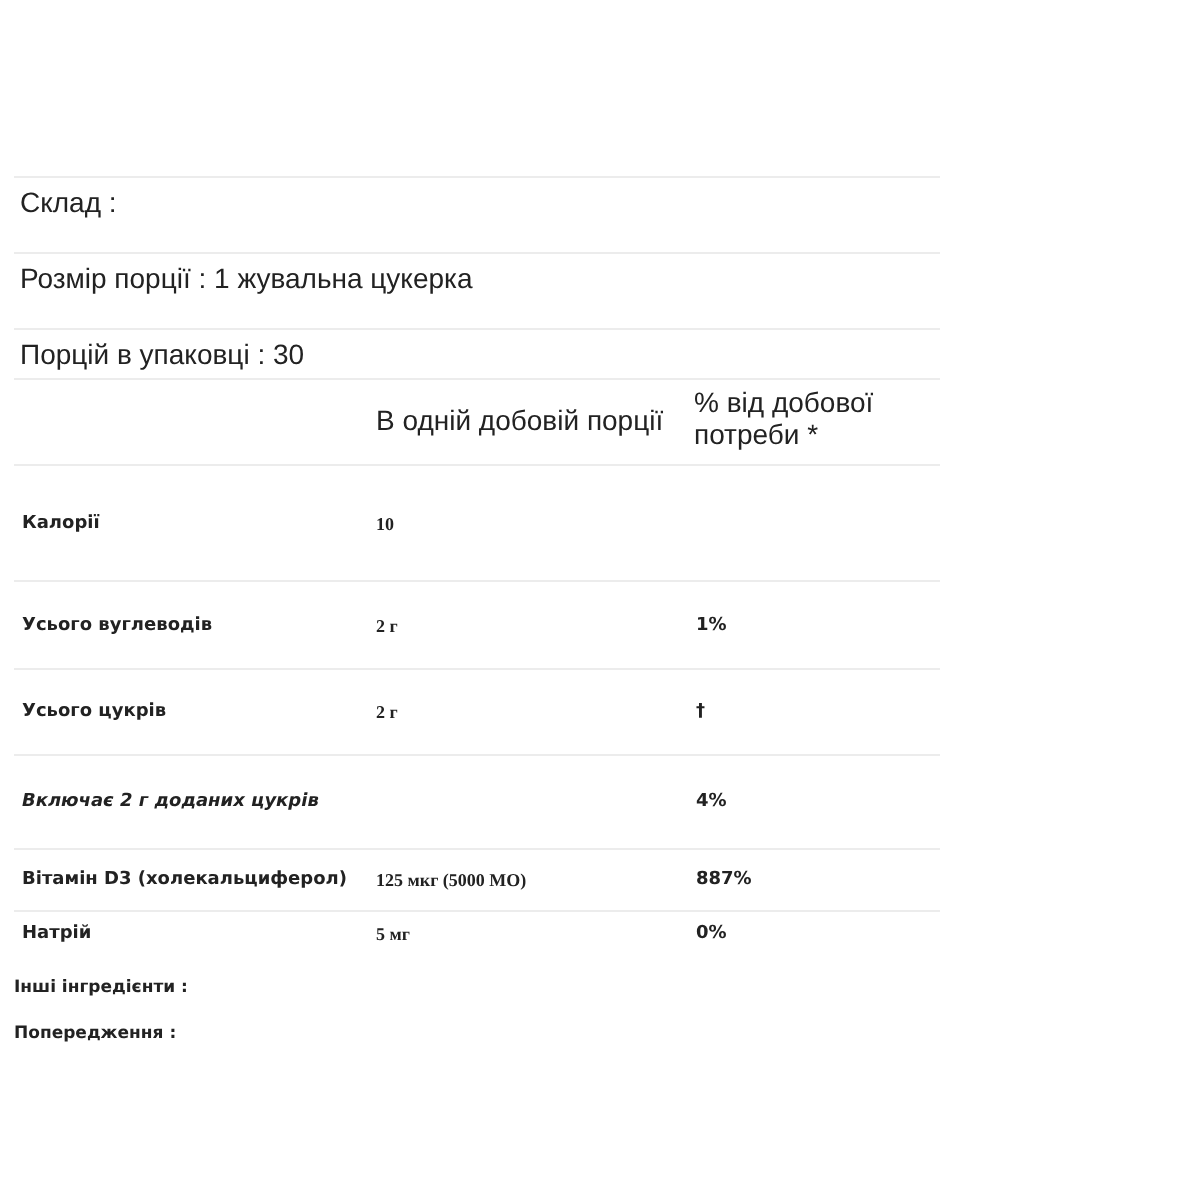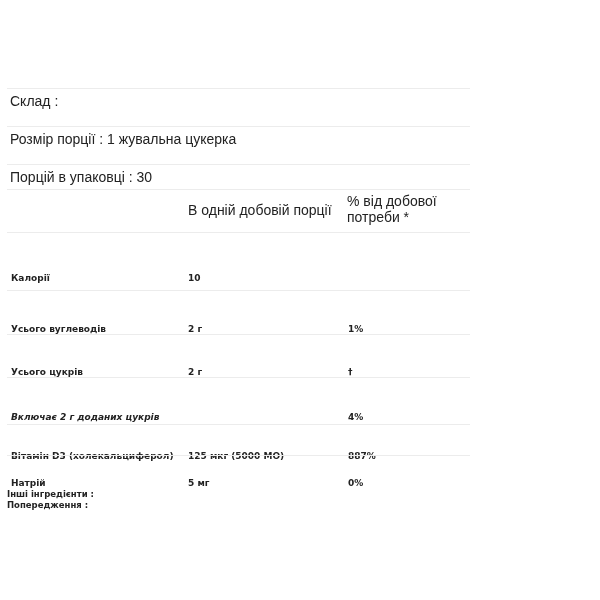--- a/index.html
+++ b/index.html
@@ -3,23 +3,23 @@
   <meta charset="utf-8">
   <style>
     html, body { margin: 0; padding: 0; background: #ffffff; }
     body { width: 600px; height: 600px; position: relative; overflow: hidden; color: #1a1a1a; font-family: "Liberation Sans", sans-serif; }
     .wrap { position: absolute; left: 7px; top: 75px; width: 463px; }
     .info-row { height: 25px; border-top: 1px solid #ececec; font-size: 14px; line-height: 25px; padding-left: 3px; box-sizing: border-box; color: #222; margin-top: 13px; }
     .head-row { position: relative; height: 42px; border-top: 1px solid #ececec; font-size: 14px; color: #222; }
     .head-row .c2 { position: absolute; left: 181px; top: 12px; }
     .head-row .c3 { position: absolute; left: 340px; top: 3px; line-height: 16px; }
     .nrow { position: relative; border-top: 1px solid #ececec; font-family: "DejaVu Sans", sans-serif; font-size: 9px; font-weight: bold; color: #222; }
-    .nrow span { position: absolute; top: 50%; transform: translateY(-50%); margin-top: 16px; }
+    .nrow span { position: absolute; top: 50%; transform: translateY(-50%); }
     .nrow .c1 { left: 4px; }
-    .nrow .c2 { left: 181px; }
+    .nrow .c2 { left: 181px; font-family: Liberation Serif, serif; }
     .nrow .c3 { left: 341px; }
     .nrow .italic { font-style: italic; }
     .footnote { border-top: 1px solid #ececec; border-bottom: 1px solid #ececec; height: 42px; box-sizing: border-box; padding-left: 3px; padding-top: 3px; font-family: "DejaVu Sans", sans-serif; font-weight: bold; font-size: 13.5px; line-height: 17px; color: #111; }
     .extra { position: absolute; left: 7px; font-family: "DejaVu Sans", sans-serif; font-weight: bold; font-size: 8.5px; color: #222; text-align: center; }
   </style>
 </head>
 <body>
 
 <div class="wrap">
   <div class="info-row">Склад :</div>
@@ -61,13 +61,13 @@
   </div>
   <div class="nrow" style="height:21px">
     <span class="c1">Натрій</span>
     <span class="c2">5 мг</span>
     <span class="c3">0%</span>
   </div>
 
 </div>
 
 <div class="extra" style="top:489px">Інші інгредієнти :</div>
-<div class="extra" style="top:500px">Попередження :</div>
+<div class="extra" style="top:512px">Попередження :</div>
 
 </body></html>

